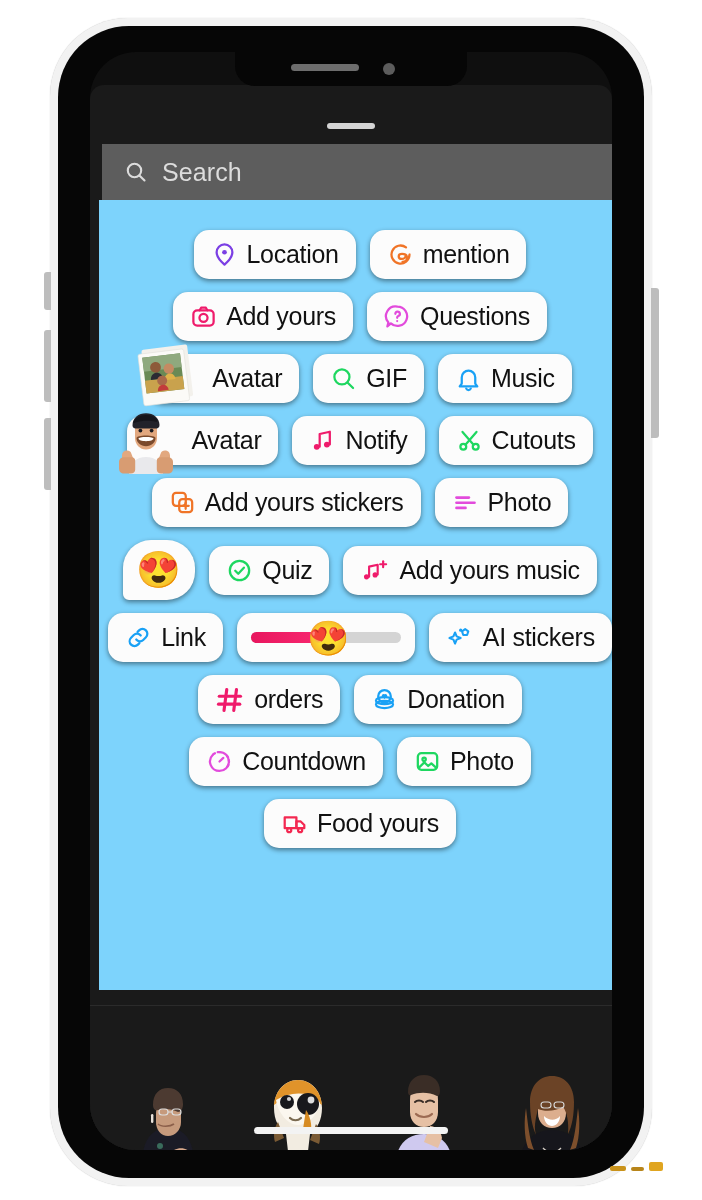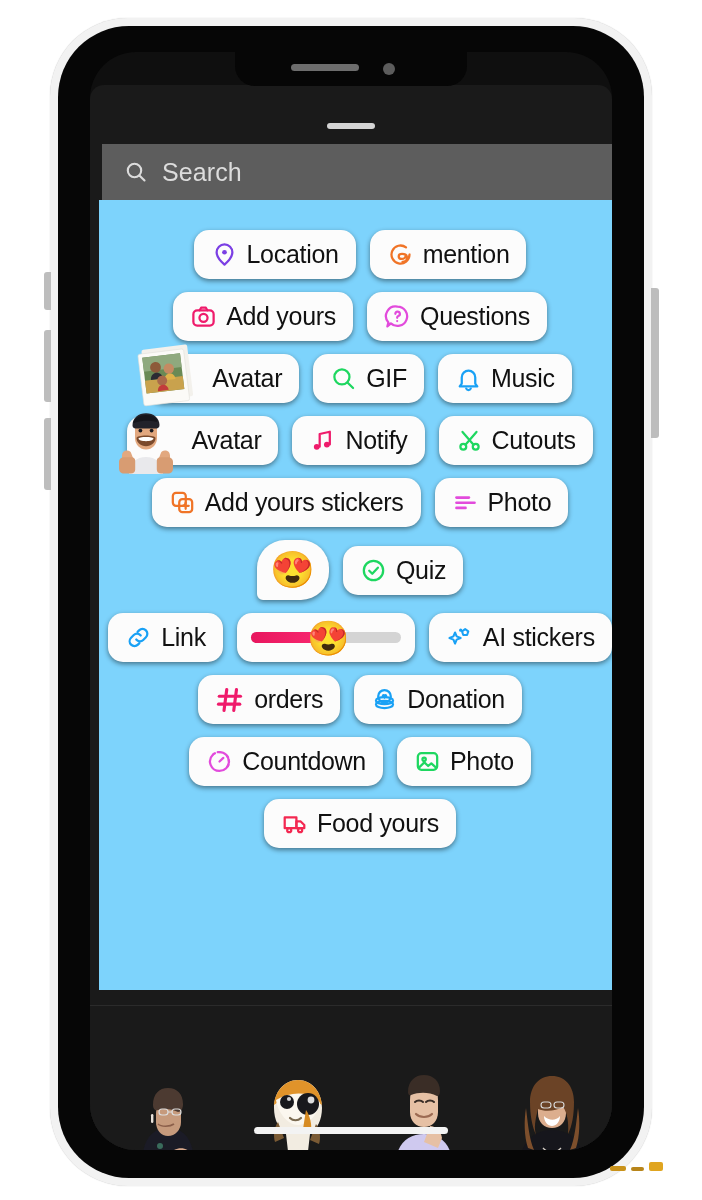--- a/index.html
+++ b/index.html
@@ -372,20 +372,32 @@
           </div>
           <div class="chip">
             <span class="gicon">
               <svg width="27" height="27" viewBox="0 0 24 24" fill="none" stroke="#1ed760" stroke-width="2" stroke-linecap="round" stroke-linejoin="round">
                 <circle cx="12" cy="12" r="8.6"></circle>
                 <path d="M8.2 12.2l2.7 2.7 5-5.4"></path>
               </svg>
             </span>
             <span class="label">Quiz</span>
           </div>
+          <div class="chip">
+            <span class="gicon">
+              <svg width="30" height="27" viewBox="0 0 28 24" fill="none" stroke="#ef1b6b" stroke-width="2" stroke-linecap="round" stroke-linejoin="round">
+                <path d="M8.5 17.8V8.4l8-1.8v9.2"></path>
+                <circle cx="6.1" cy="17.9" r="2.4" fill="#ef1b6b" stroke="none"></circle>
+                <circle cx="14.1" cy="16.1" r="2.4" fill="#ef1b6b" stroke="none"></circle>
+                <line x1="21.6" y1="3.4" x2="21.6" y2="9"></line>
+                <line x1="18.8" y1="6.2" x2="24.4" y2="6.2"></line>
+              </svg>
+            </span>
+            <span class="label">Add yours music</span>
+          </div>
         </div>
         <div class="row">
           <div class="chip">
             <span class="gicon">
               <svg width="27" height="27" viewBox="0 0 24 24" fill="none" stroke="#19a1f5" stroke-width="2" stroke-linecap="round" stroke-linejoin="round">
                 <path d="M10 13.8a4.2 4.2 0 0 0 6.2.4l2.4-2.4a4.3 4.3 0 0 0-6.1-6.1L11.2 7"></path>
                 <path d="M14 10.2a4.2 4.2 0 0 0-6.2-.4l-2.4 2.4a4.3 4.3 0 0 0 6.1 6.1L12.8 17"></path>
               </svg>
             </span>
             <span class="label">Link</span>

